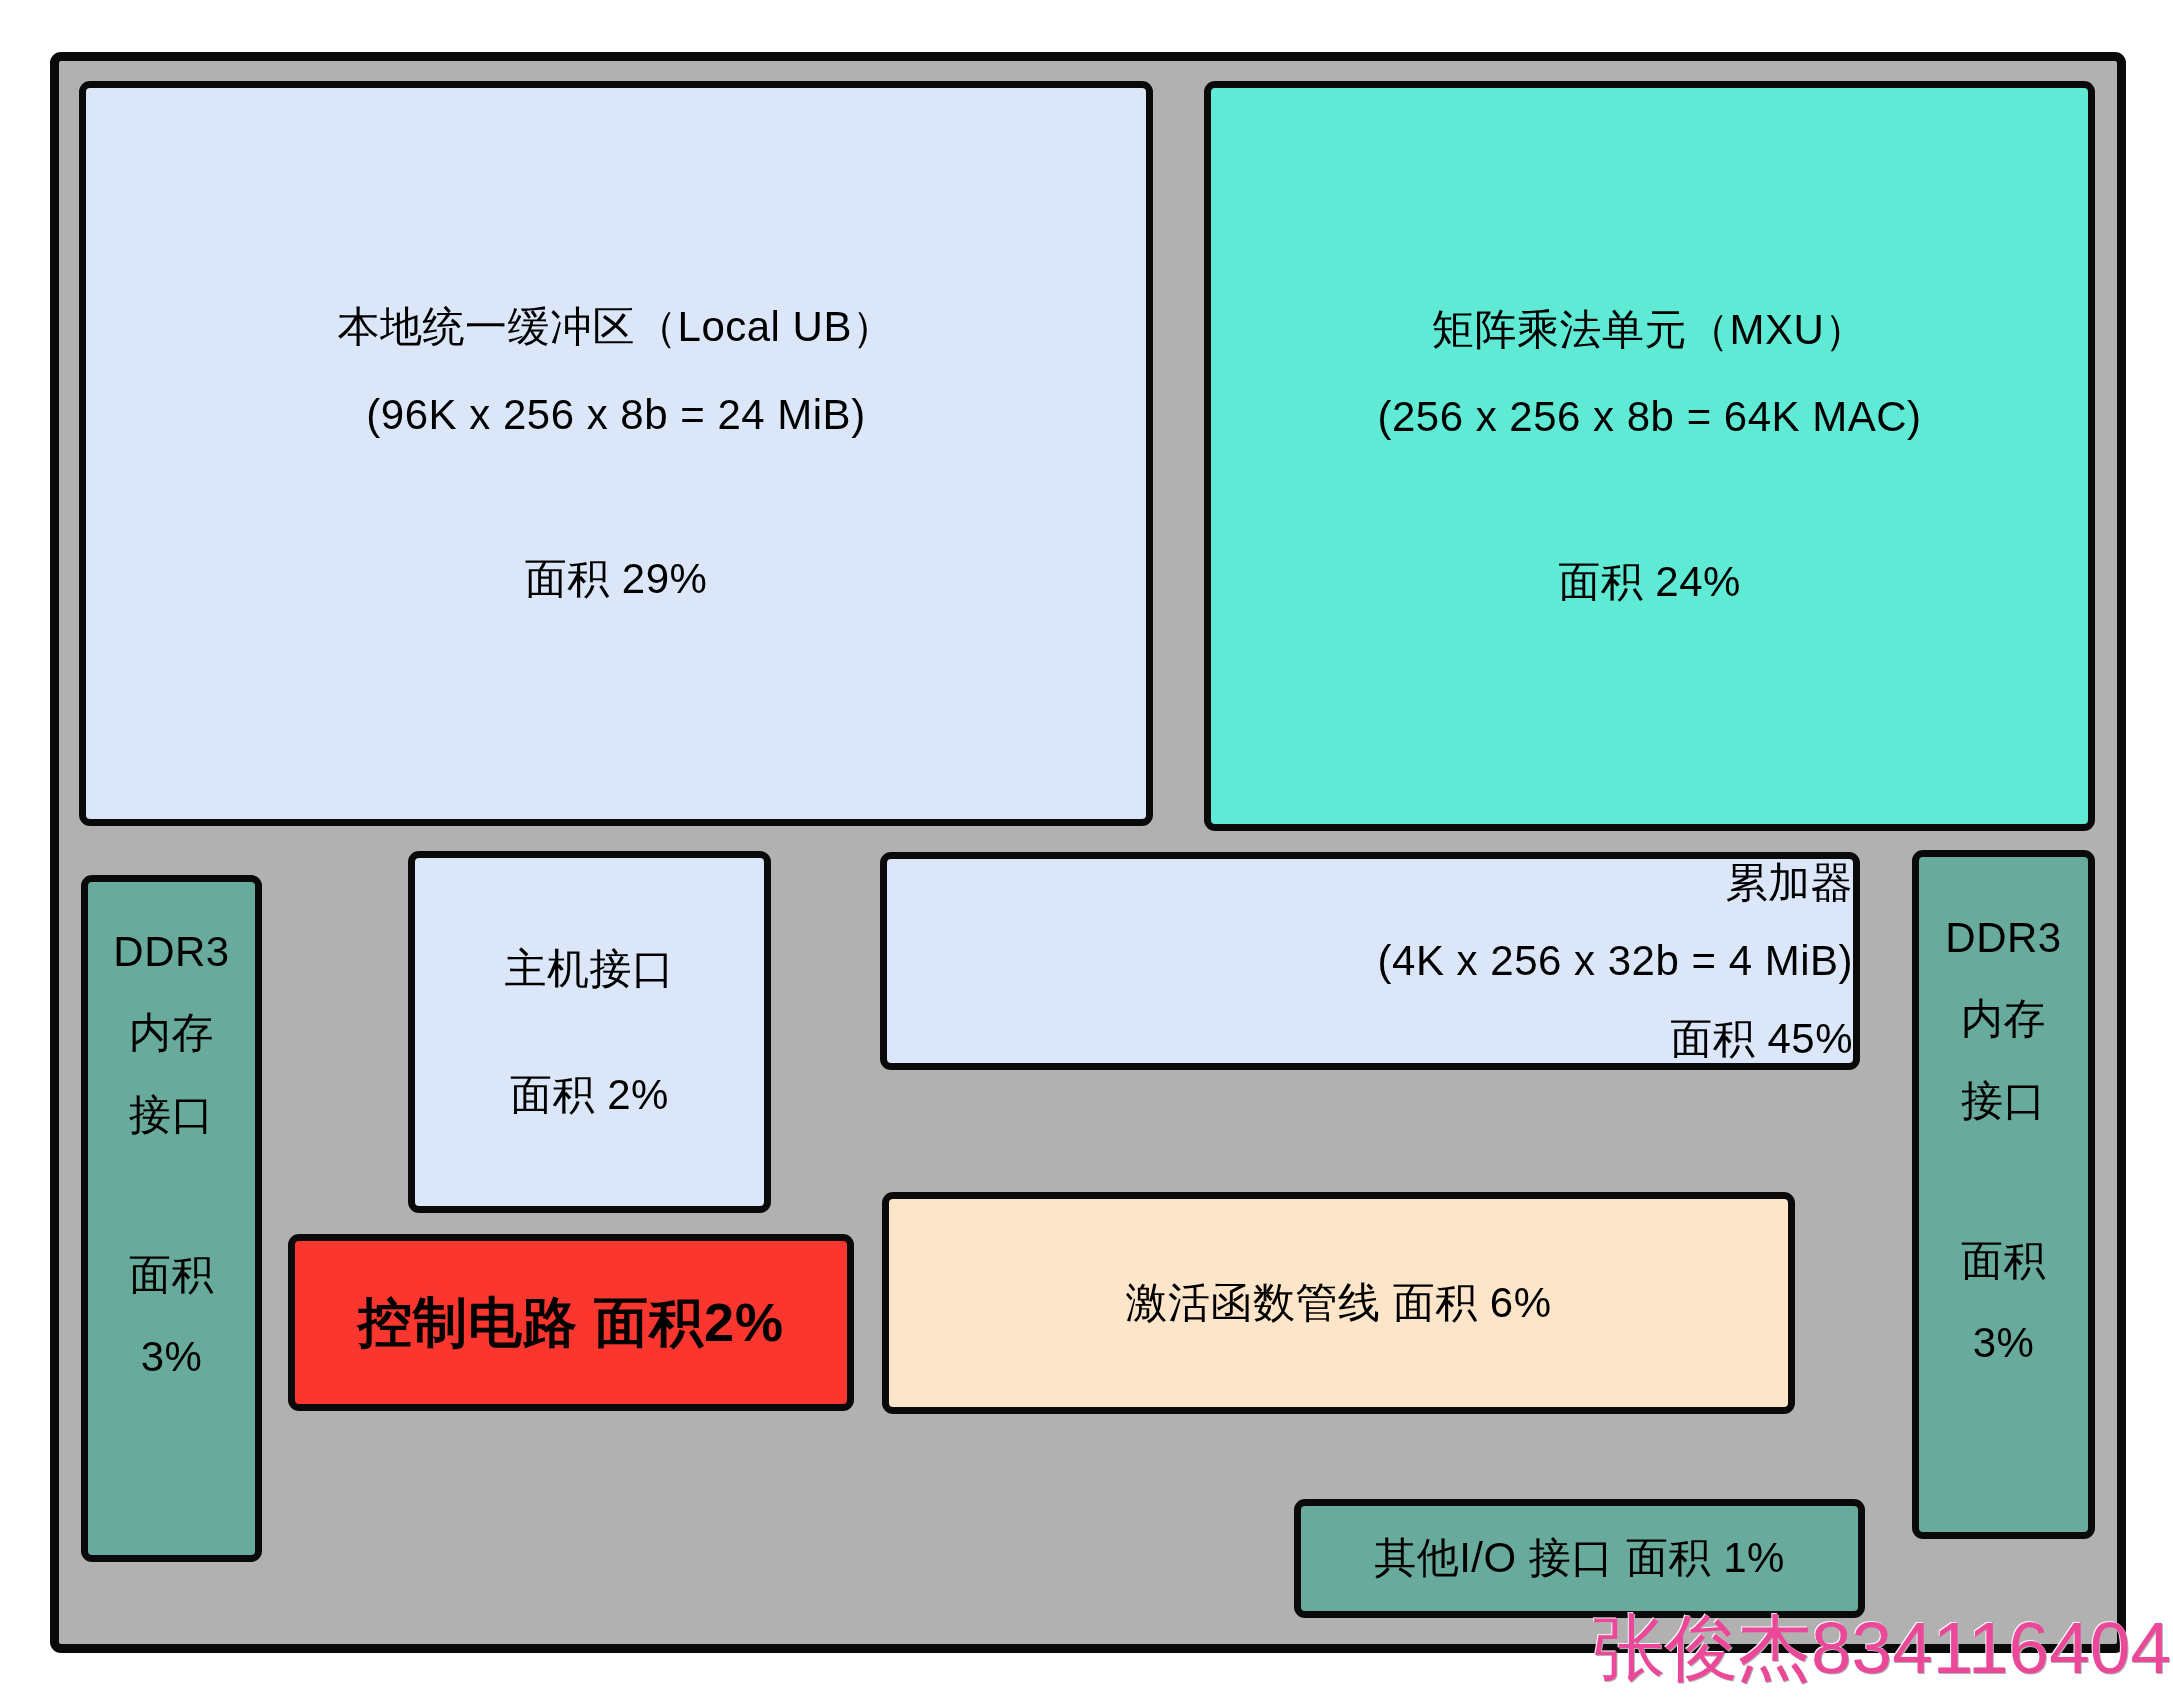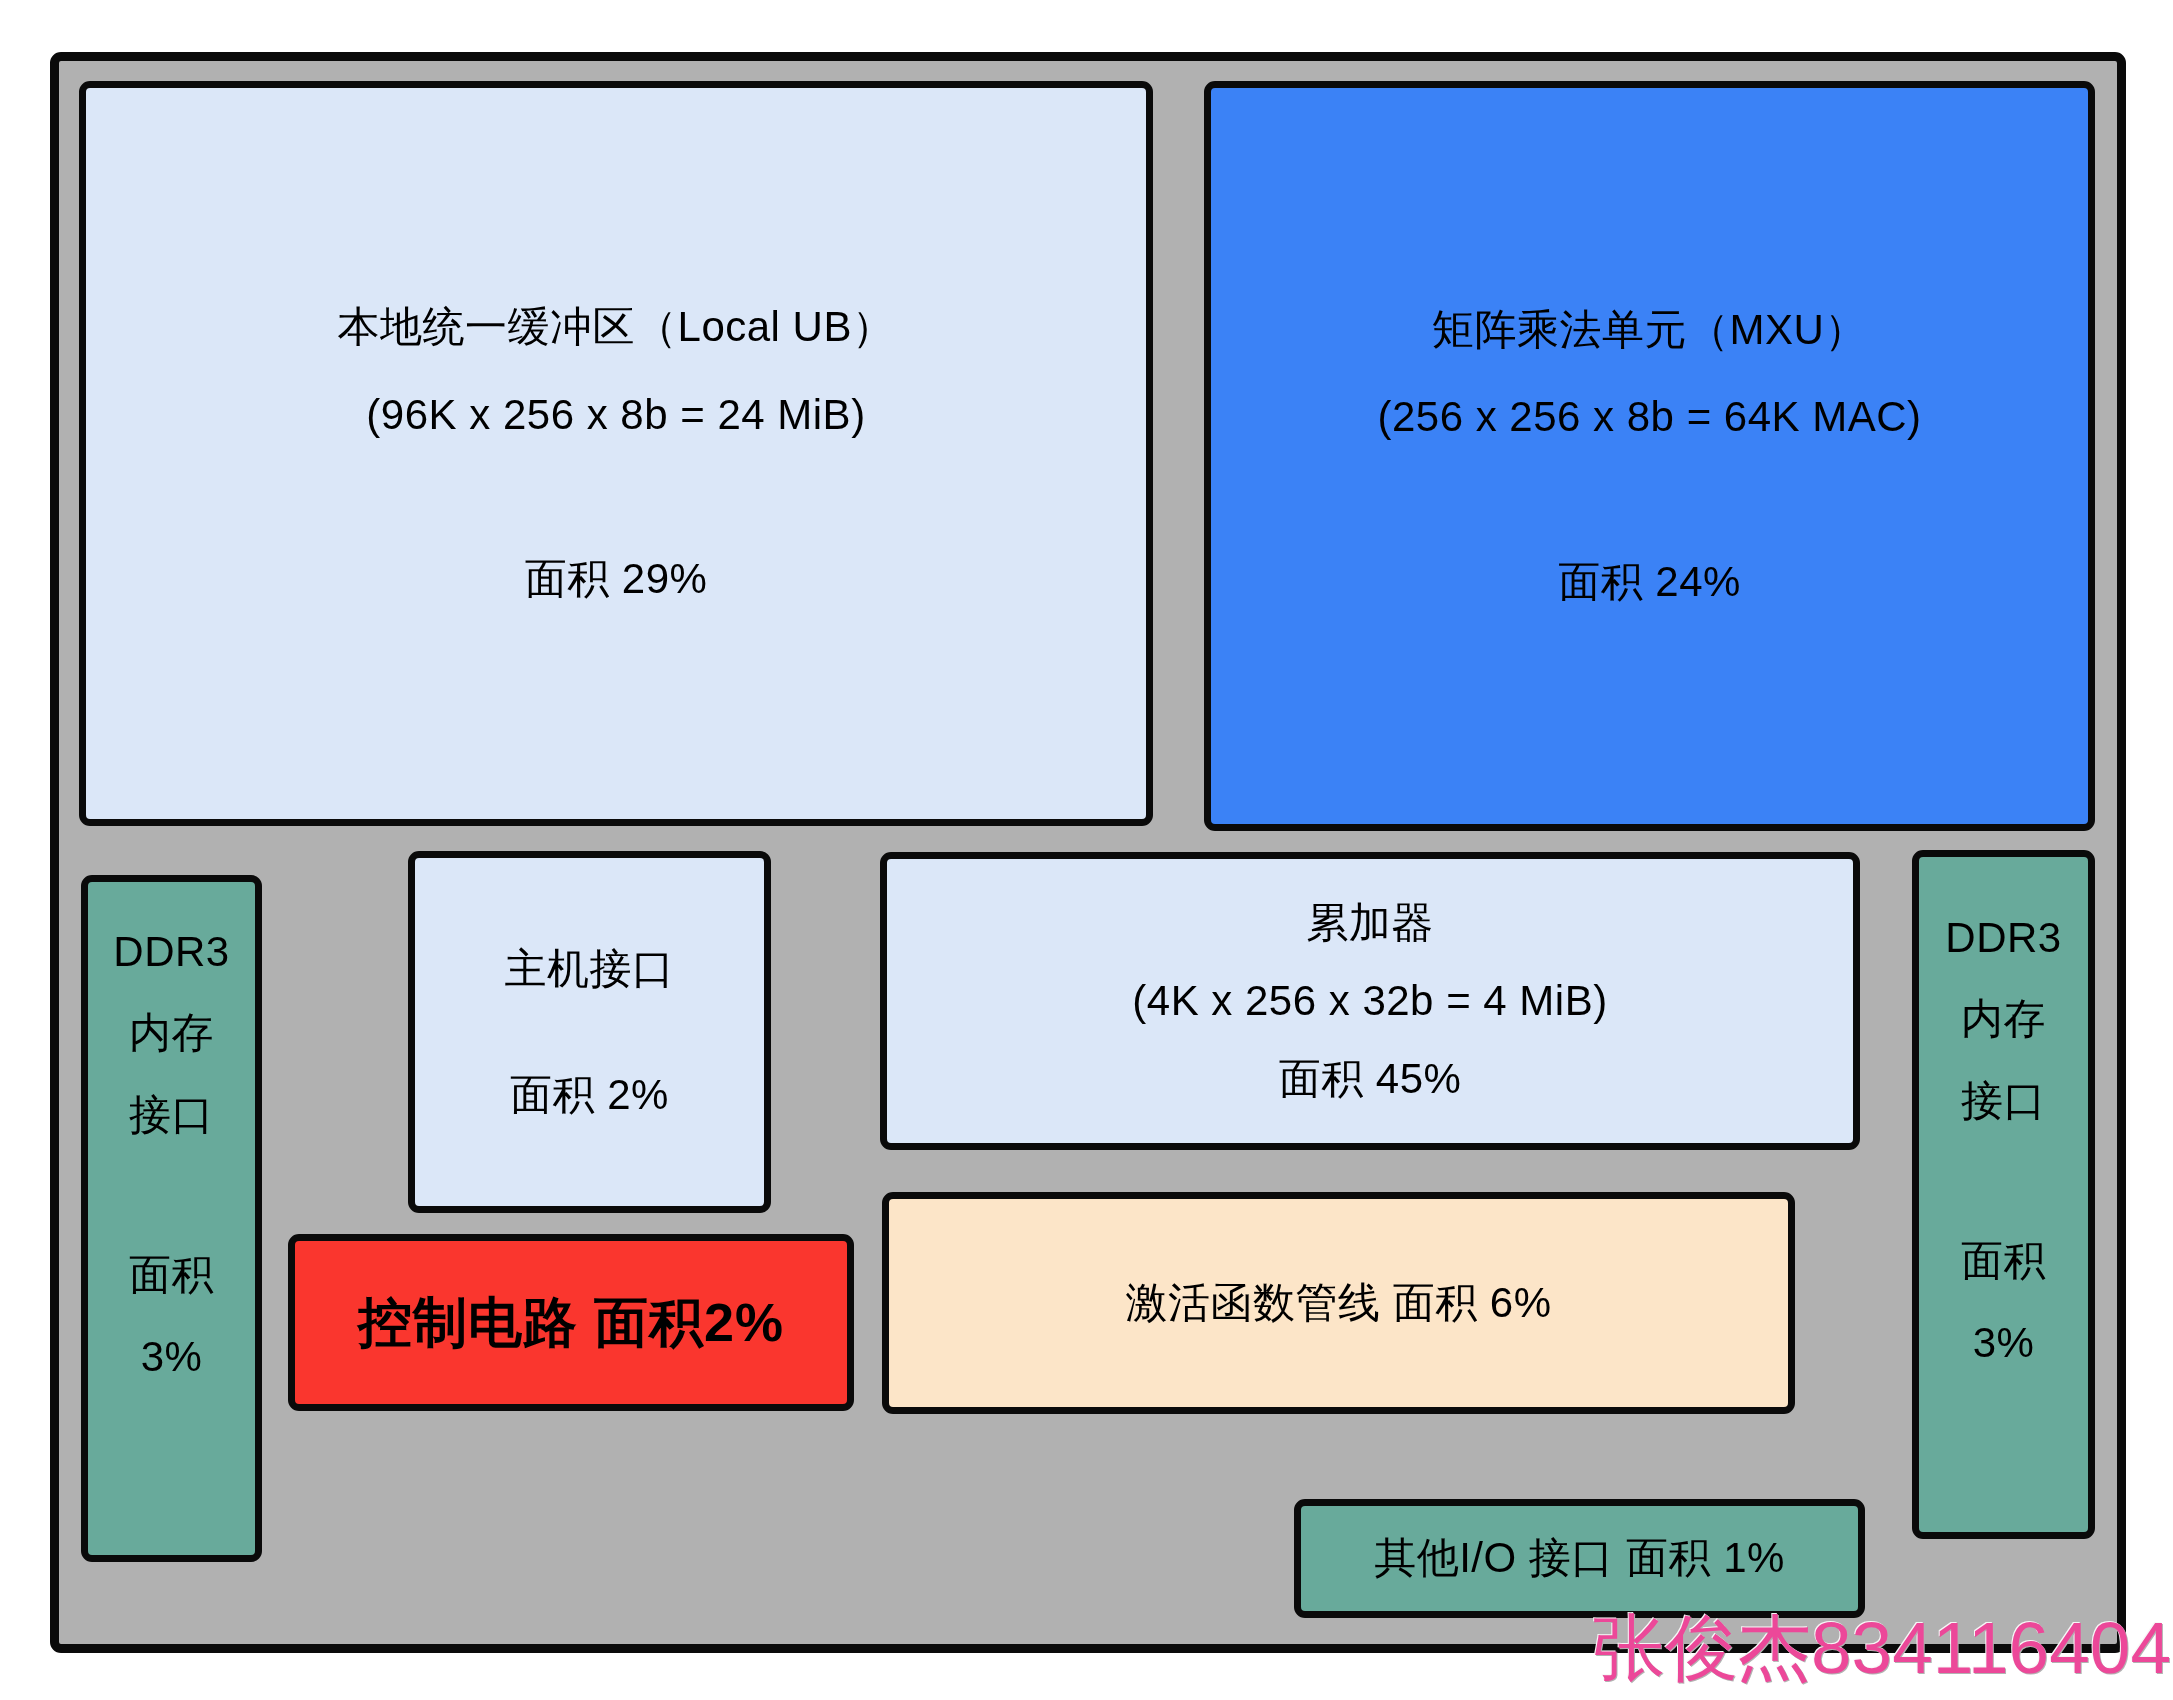--- a/index.html
+++ b/index.html
@@ -31,21 +31,21 @@
     text-align: center;
     font-size: 42px;
     line-height: 1.1;
     letter-spacing: 0.5px;
   }
 
   
   .b-local-ub   { left:  79px; top:   81px; width: 1074px; height: 745px; }
   .b-mxu        { left: 1204px; top:   81px; width:  891px; height: 750px; }
   .b-host       { left:  408px; top:  851px; width:  363px; height: 362px; }
-  .b-acc        { left:  880px; top:  852px; width:  980px; height: 298px; }
+  .b-acc        { left:  880px; top:  852px; width:  980px; height: 218px; align-items: flex-end; }
   .b-ddr3-l     { left:  81px;  top:  875px; width:  181px; height: 687px; padding-bottom: 128px; }
   .b-ddr3-r     { left: 1912px; top:  850px; width:  183px; height: 689px; padding-bottom: 108px; }
   .b-control    { left:  288px; top: 1234px; width:  566px; height: 177px; font-size: 54px; font-weight: bold; letter-spacing: 1px; }
   .b-activation { left:  882px; top: 1192px; width:  913px; height: 222px; }
   .b-pcie       { left:  352px; top: 1443px; width:  590px; height: 182px; padding-top: 17.7px; }
   .b-other-io   { left: 1294px; top: 1499px; width:  571px; height: 119px; }
 
   .line      { margin: 2px 0; }
   .line-sp   { margin: 20.7px 0; }     
   .line-md   { margin: 15.8px 0; }     
@@ -74,21 +74,21 @@
 
   <div class="die" style="background-color: rgb(177, 177, 177);"></div>
 
   <div class="block b-local-ub" style="background-color: rgb(219, 231, 248);">
     <div class="line-sp">本地统一缓冲区（Local UB）</div>
     <div class="line-sp">(96K x 256 x 8b = 24 MiB)</div>
     <div class="gap-lg"></div>
     <div class="line-sp">面积 29%</div>
   </div>
 
-  <div class="block b-mxu" style="background-color: #3b82f6;">
+  <div class="block b-mxu" style="background-color: #5eead4;">
     <div class="line-sp">矩阵乘法单元（MXU）</div>
     <div class="line-sp">(256 x 256 x 8b = 64K MAC)</div>
     <div class="gap-lg"></div>
     <div class="line-sp">面积 24%</div>
   </div>
 
   <div class="block b-host" style="background-color: rgb(219, 231, 248);">
     <div class="line">主机接口</div>
     <div class="gap-md"></div>
     <div class="line">面积 2%</div>

